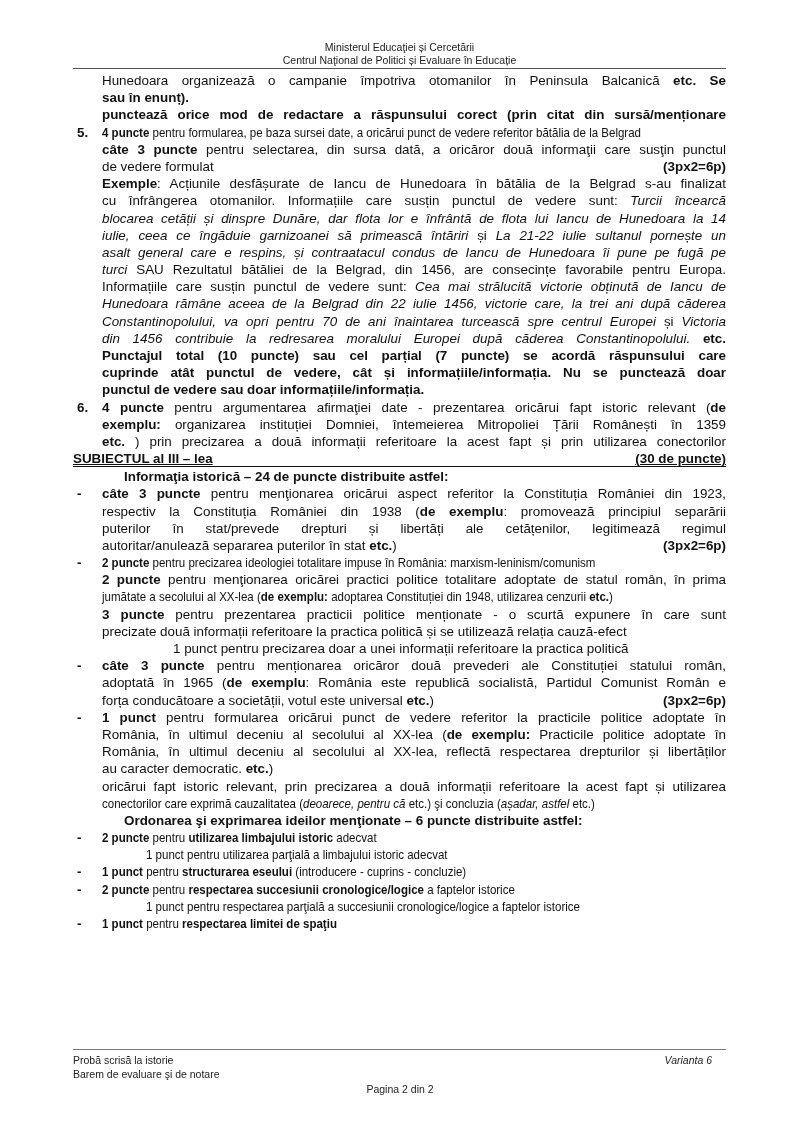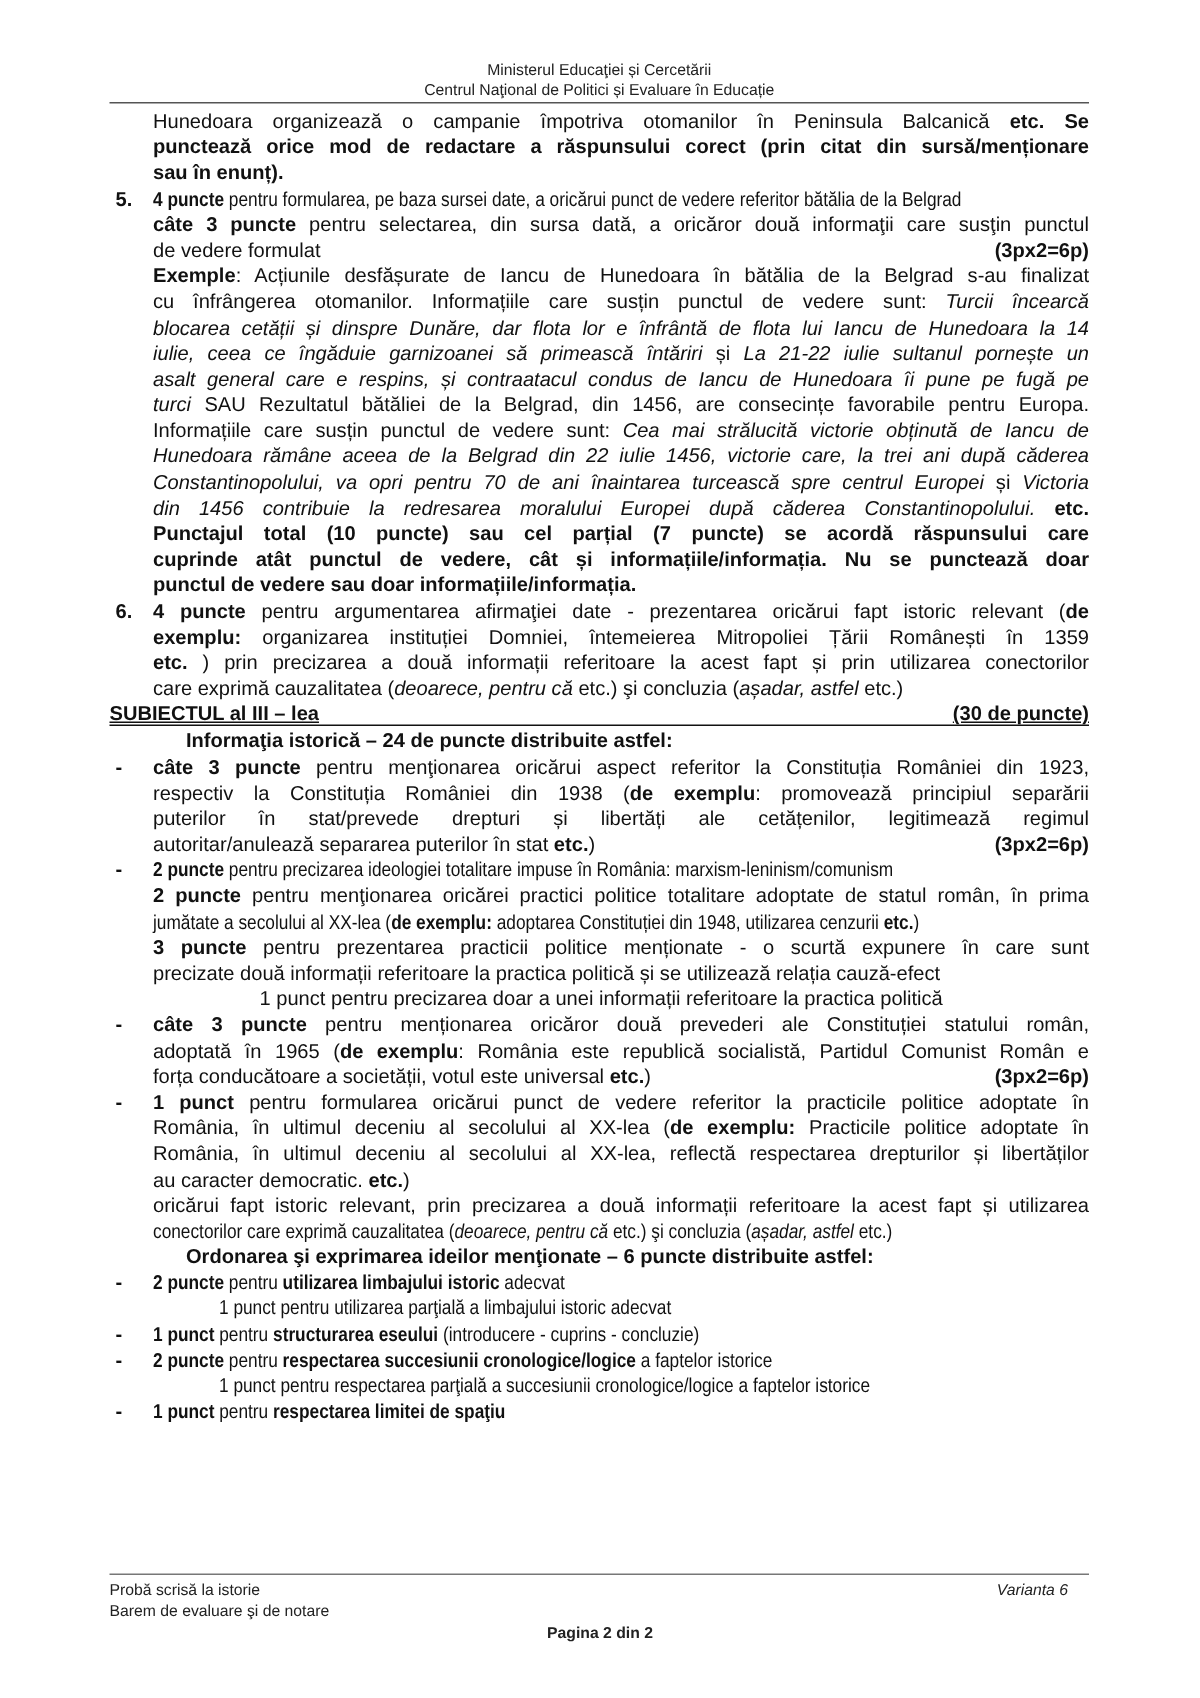--- a/index.html
+++ b/index.html
@@ -5,21 +5,21 @@
   html, body { margin: 0; padding: 0; background: #ffffff; }
   body { width: 800px; height: 1132px; position: relative; overflow: hidden;
          font-family: "Liberation Sans", sans-serif; color: #111; }
   .page { position: absolute; left: 0; top: 0; width: 800px; height: 1000px; }
   .hdr { position: absolute; left: 73px; width: 653px; top: 41px; text-align: center;
          font-size: 10.5px; line-height: 13px; color: #222; }
   .hdr-rule { position: absolute; left: 73px; width: 653px; top: 68px; border-top: 1px solid #555; }
   .ftr-rule { position: absolute; left: 73px; width: 653px; top: 1049px; border-top: 1px solid #777; }
   .ftr-left { position: absolute; left: 73px; top: 1053px; font-size: 10.5px; line-height: 14px; color: #222; }
   .ftr-right { position: absolute; right: 88px; top: 1053px; font-size: 10.5px; line-height: 14px; color: #222; font-style: italic; }
-  .ftr-center { position: absolute; left: 0; width: 800px; text-align: center; top: 1083px; font-size: 10.5px; color: #222; font-weight: bold; }
+  .ftr-center { position: absolute; left: 0; width: 800px; text-align: center; top: 1083px; font-size: 10.5px; color: #222; }
 
   .body { position: absolute; left: 73px; width: 653px; top: 72px; font-size: 13.4px; line-height: 17.2px; }
   .line { position: relative; height: 17.2px; white-space: nowrap; }
   .ind { padding-left: 29px; }
   .ind2 { padding-left: 73px; }
   .j { display: block; text-align: justify; text-align-last: justify; white-space: normal; height: 17.2px; overflow: hidden; }
   .num { position: absolute; left: 4px; top: 0; font-weight: bold; }
   .dash { position: absolute; left: 4px; top: 0; font-weight: bold; }
   .r { position: absolute; right: 0; top: 0; font-weight: bold; text-align: right; }
   .cond { display: inline-block; transform: scaleX(0.86); transform-origin: left center; }
@@ -39,24 +39,24 @@
     <div>Centrul Naţional de Politici și Evaluare în Educație</div>
   </div>
   <div class="hdr-rule"></div>
 
   <div class="body">
 
     <div>
       <div class="line ind">
           <span class="j"><span>Hunedoara organizează o campanie împotriva otomanilor în Peninsula Balcanică </span><span class="b">etc. Se</span></span>
         </div>
+      <div class="line ind"><span class="b">sau în enunț).</span></div>
       <div class="line ind">
           <span class="j b">punctează orice mod de redactare a răspunsului corect (prin citat din sursă/menționare</span>
         </div>
-      <div class="line ind"><span class="b">sau în enunț).</span></div>
     </div>
 
     <div>
       <div class="line ind"><span class="num">5.</span><span class="cond"><span class="b">4 puncte</span><span> pentru formularea, pe baza sursei date, a oricărui punct de vedere referitor bătălia de la Belgrad</span></span></div>
       <div class="line ind">
           <span class="j"><span class="b">câte 3 puncte</span><span> pentru selectarea, din sursa dată, a oricăror două informaţii care susţin punctul</span></span>
         </div>
       <div class="line ind"><span>de vedere formulat</span><span class="r">(3px2=6p)</span></div>
       <div class="line ind">
           <span class="j"><span class="b">Exemple</span><span>: Acțiunile desfășurate de Iancu de Hunedoara în bătălia de la Belgrad s-au finalizat</span></span>
@@ -101,21 +101,20 @@
       <div class="line ind">
           <span class="num">6.</span>
           <span class="j"><span class="b">4 puncte</span><span> pentru argumentarea afirmaţiei date - prezentarea oricărui fapt istoric relevant (</span><span class="b">de</span></span>
         </div>
       <div class="line ind">
           <span class="j"><span class="b">exemplu:</span><span> organizarea instituției Domniei, întemeierea Mitropoliei Țării Românești în 1359</span></span>
         </div>
       <div class="line ind">
           <span class="j"><span class="b">etc.</span><span> ) prin precizarea a două informații referitoare la acest fapt și prin utilizarea conectorilor</span></span>
         </div>
-      <div class="line ind"><span>care exprimă cauzalitatea (</span><span class="i">deoarece, pentru că</span><span> etc.) şi concluzia (</span><span class="i">așadar, astfel</span><span> etc.)</span></div>
     </div>
 
     <div class="subj">
       <span class="u">SUBIECTUL al III – lea</span>
       <span class="u">(30 de puncte)</span>
     </div>
     <div class="line subhead">Informaţia istorică – 24 de puncte distribuite astfel:</div>
 
     <div>
       <div class="line ind">

